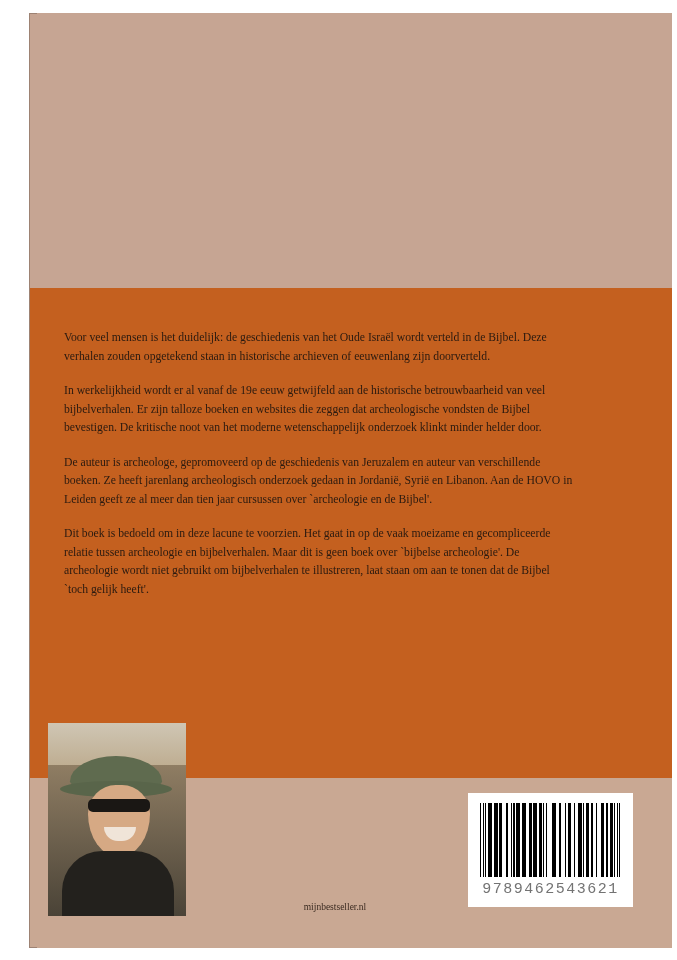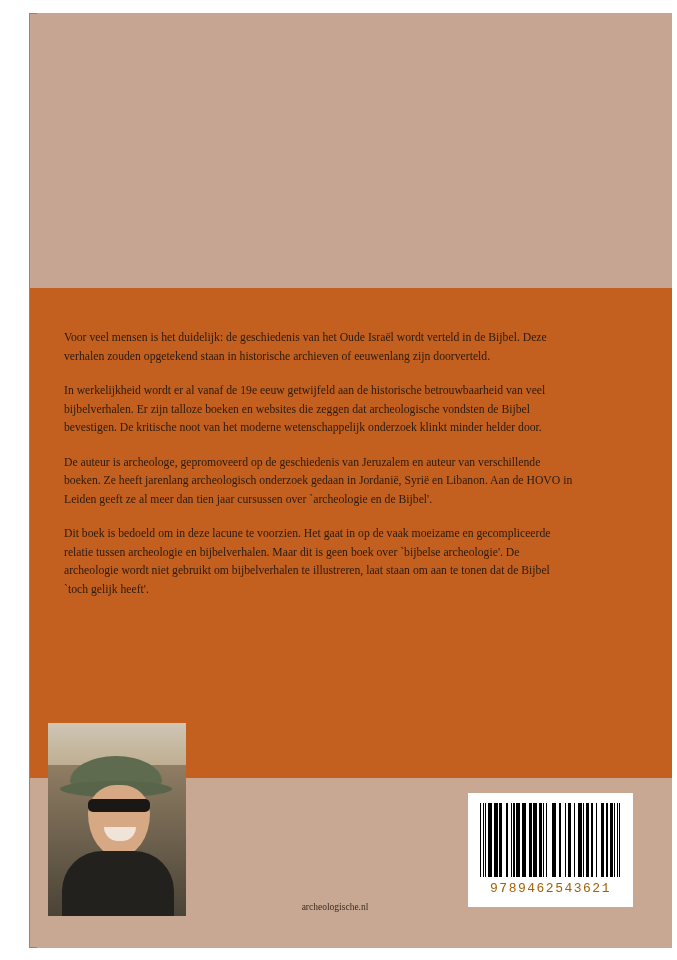--- a/index.html
+++ b/index.html
@@ -194,23 +194,23 @@
     height: 100%;
     background: #000000;
   }
   .barcode-number {
     position: absolute;
     left: 0;
     top: 88px;
     width: 165px;
     text-align: center;
     font-family: "Liberation Mono", monospace;
-    font-size: 13px;
+    font-size: 15px;
     letter-spacing: 1.5px;
-    color: #a16207;
+    color: #737373;
   }
 
   
   .publisher {
     position: absolute;
     left: 265px;
     top: 902px;
     width: 140px;
     text-align: center;
     font-family: "Liberation Serif", serif;
@@ -314,15 +314,15 @@
         <span style="width: 0.917431%; background: rgb(255, 255, 255);"></span>
         <span style="width: 0.917431%; background: rgb(0, 0, 0);"></span>
         <span style="width: 0.917431%; background: rgb(255, 255, 255);"></span>
         <span style="width: 0.917431%; background: rgb(0, 0, 0);"></span>
         <span style="width: 0.917431%; background: rgb(255, 255, 255);"></span>
         <span style="width: 0.917431%; background: rgb(0, 0, 0);"></span>
       </div>
     <div class="barcode-number">9789462543621</div>
   </div>
 
-  <div class="publisher">archeologische.nl</div>
+  <div class="publisher">mijnbestseller.nl</div>
 
 </div>
 
 </body></html>

